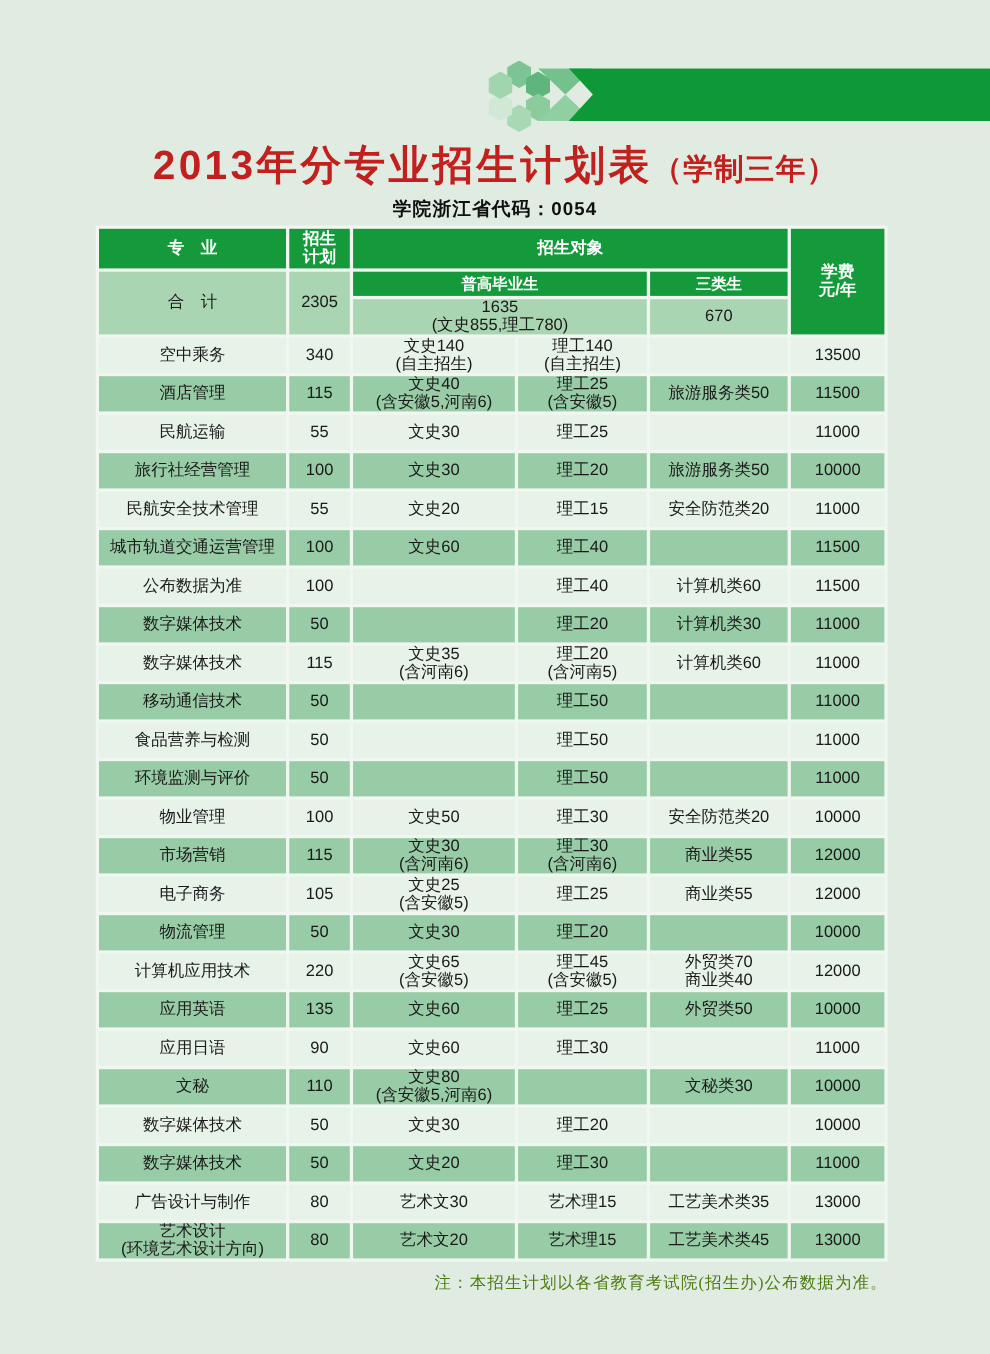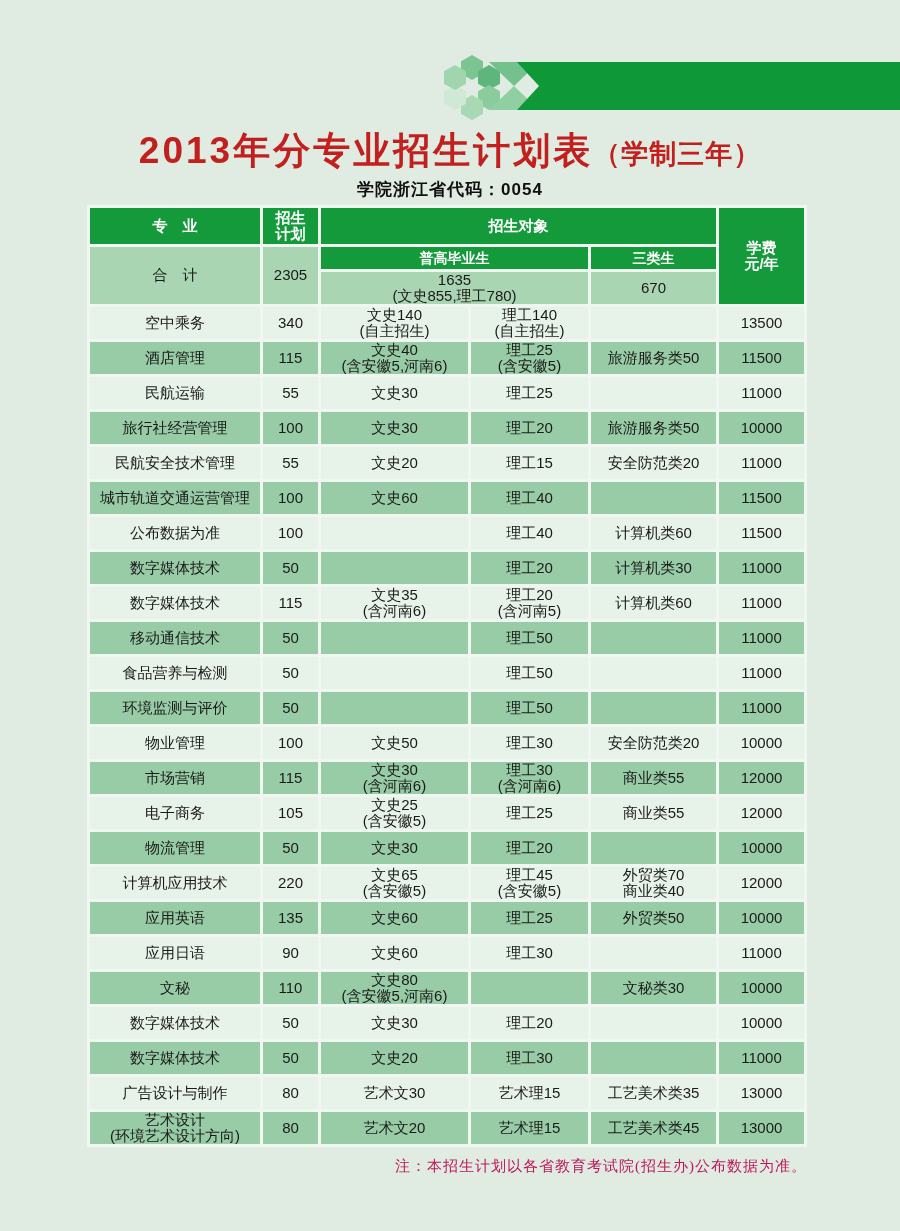--- a/index.html
+++ b/index.html
@@ -57,21 +57,21 @@
   .hrow3 { height:30px; }
   .total-cell { background:#aad5b2; font-weight:normal; }
   tr.data-row { height:32px; }
   tr.row-pale  td { background:#e7f2e9; }
   tr.row-green td { background:#98cca6; }
   
   .note {
     position:absolute; top:1157px; left:87px; width:720px;
     text-align:right;
     font-family:"Liberation Serif", serif;
-    font-size:15px; color:#be185d; letter-spacing:1px;
+    font-size:15px; color:#4d7c0f; letter-spacing:1px;
   }
 </style>
 </head>
 <body>
 
 <div>
   <span class="hex" style="left: 461px; top: 55px; background: rgb(125, 196, 147);"></span>
   <span class="hex" style="left: 478px; top: 65px; background: rgb(95, 182, 124);"></span>
   <span class="hex" style="left: 478px; top: 85px; background: rgb(139, 204, 156);"></span>
   <span class="hex" style="left: 461px; top: 95px; background: rgb(168, 217, 180);"></span>

